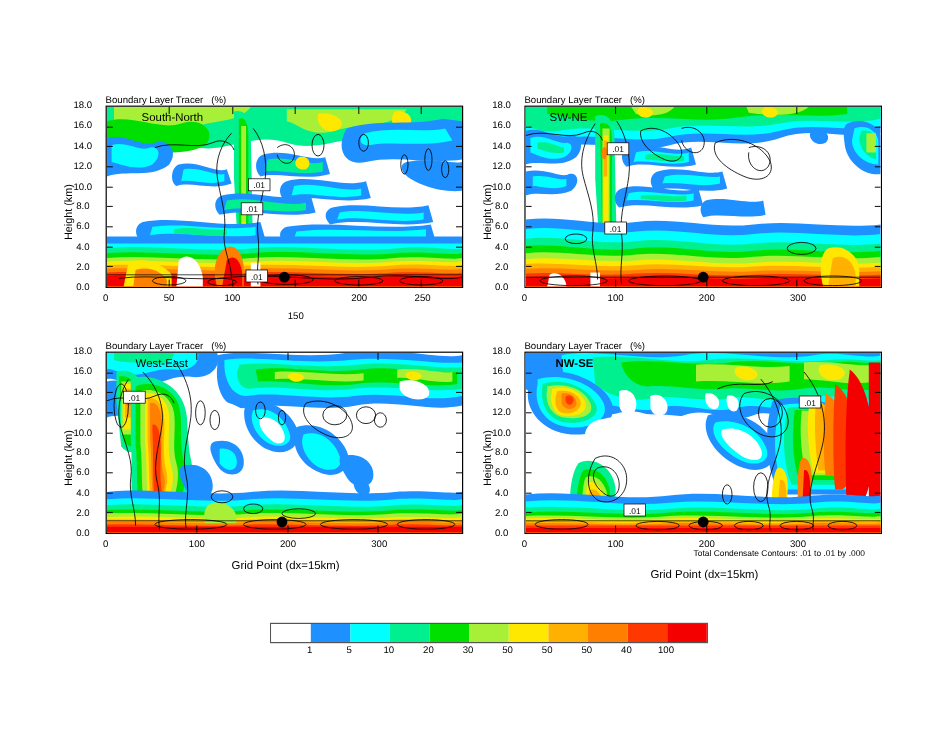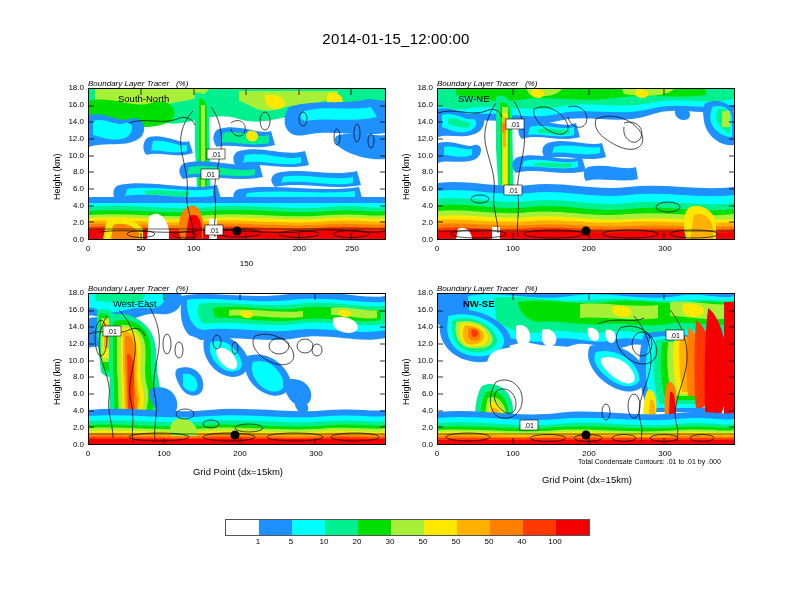--- a/index.html
+++ b/index.html
@@ -13,47 +13,46 @@
   #page-title{
     position:absolute;left:0;top:30px;width:792px;text-align:center;
     font-size:15px;letter-spacing:.2px;
   }
 
   .panel{position:absolute;}
   .panel .hdr{
     position:absolute;left:0;top:0;font-size:8px;line-height:10.5px;
     white-space:pre;
   }
-  .panel .hdr span{display:block;font-style:italic;}
+  .panel .hdr span{display:block;}
   .plotbox{position:absolute;border:1px solid #000;box-sizing:border-box;background:#fff;overflow:hidden;}
   .plotbox svg{display:block;}
   .dirlabel{
     position:absolute;font-size:9.5px;font-weight:normal;color:#000;
   }
   .ylab{
     position:absolute;font-size:9px;transform:rotate(-90deg);
     transform-origin:left top;white-space:nowrap;
   }
-  .ytick{position:absolute;font-size:8px;text-align:right;white-space:nowrap;}
+  .ytick{position:absolute;font-size:8px;text-align:center;white-space:nowrap;}
   .xtick{position:absolute;font-size:8px;text-align:center;white-space:nowrap;}
   .xaxlabel{position:absolute;font-size:9.5px;text-align:center;white-space:nowrap;}
   .caption{position:absolute;font-size:7px;white-space:nowrap;}
 
   
   #colorbar-wrap{position:absolute;left:225px;top:519px;}
   #colorbar{display:flex;border:1px solid #555;box-sizing:content-box;}
   #colorbar div{width:33px;height:15px;}
   .cbtick{position:absolute;font-size:8px;text-align:center;white-space:nowrap;top:18px;}
 </style>
 </head>
 <body>
 
 <div class="page">
 
-  <div id="page-title">2014-01-15_12:00:00</div>
 
   <div class="panel" style="left:88px;top:58px;width:300px;height:200px;">
     <div class="hdr">
       <span>Boundary Layer Tracer   (%)</span>
       <span>Total Condensate   (g/kg)</span>
     </div>
   </div>
 
   <div class="plotbox" id="box0" style="left:88px;top:88px;width:298px;height:152px;">
     <svg width="296" height="150" viewBox="0 0 296 150" preserveAspectRatio="none">

